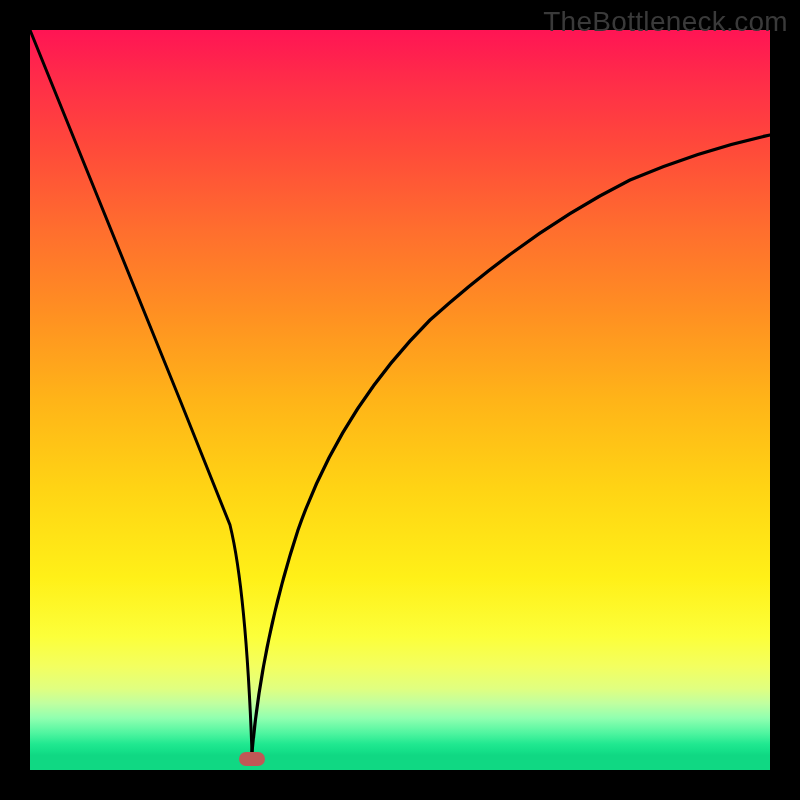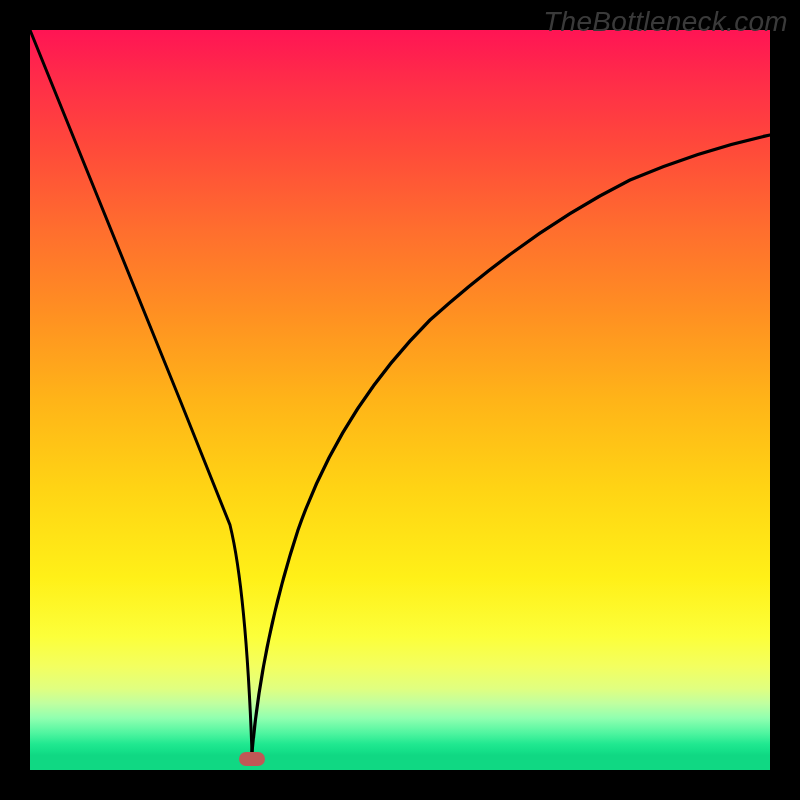--- a/index.html
+++ b/index.html
@@ -9,21 +9,20 @@
     height: 800px;
     background: #000;
     overflow: hidden;
     font-family: Arial, Helvetica, sans-serif;
   }
   .frame {
     position: relative;
     width: 800px;
     height: 800px;
     background: #000;
-    font-style: italic;
   }
   .plot-area {
     position: absolute;
     left: 30px;
     top: 30px;
     width: 740px;
     height: 740px;
     
     background: linear-gradient(to bottom,
       #ff1454 0%,

